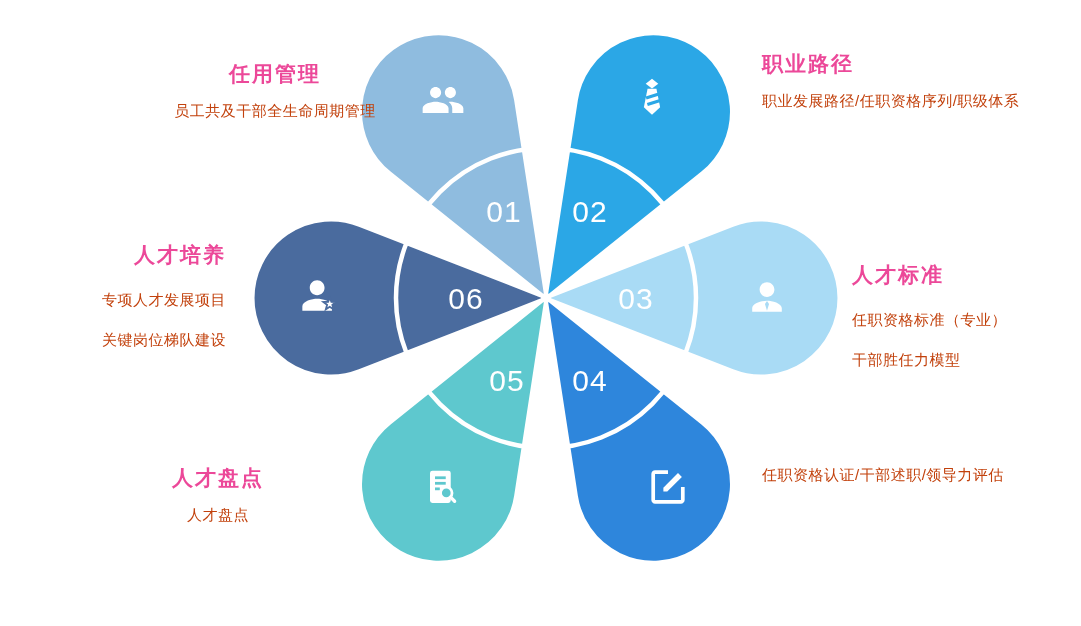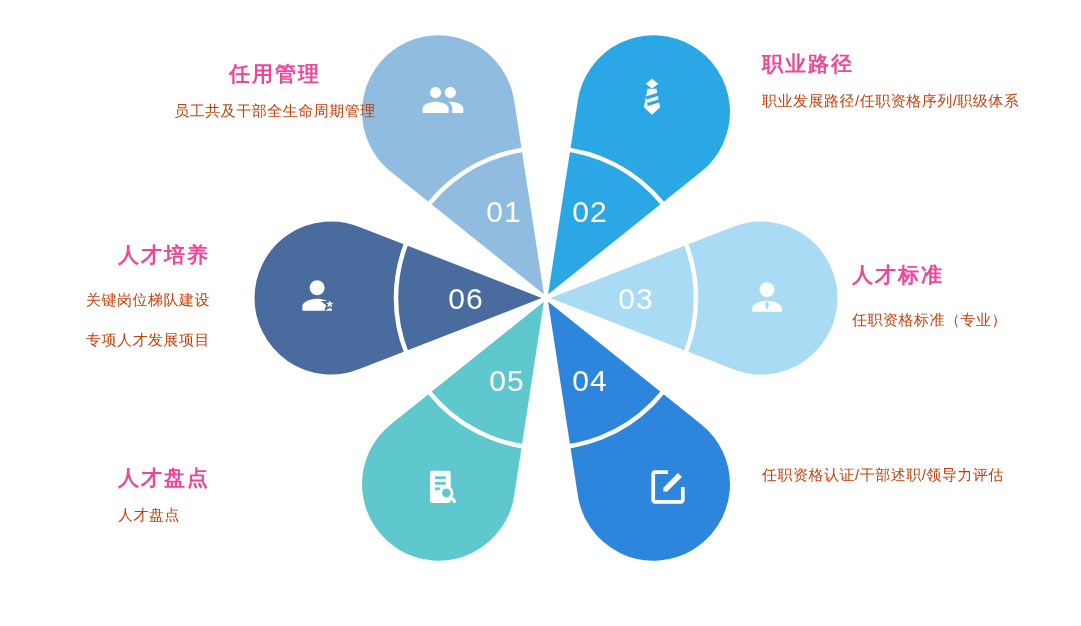--- a/index.html
+++ b/index.html
@@ -27,22 +27,22 @@
     font-size: 15px;
     color: #c2410c;
     letter-spacing: 0.5px;
     line-height: 1.25;
     margin-bottom: 21px;
   }
   .pos-tl { left: 150px; top: 62px;  width: 250px; text-align: center; }
   .pos-tr { left: 762px; top: 52px;  width: 314px; text-align: left; }
   .pos-r  { left: 852px; top: 263px; width: 226px; text-align: left; }
   .pos-br { left: 762px; top: 466px; width: 318px; text-align: left; }
-  .pos-bl { left: 118px; top: 466px; width: 200px; text-align: left; }
-  .pos-l  { left: 28px;  top: 243px; width: 182px; text-align: right; }
+  .pos-bl { left: 118px; top: 466px; width: 200px; text-align: center; }
+  .pos-l  { left: 44px;  top: 243px; width: 182px; text-align: right; }
   .num {
     font-family: "Liberation Sans", "DejaVu Sans", sans-serif;
     font-size: 30px;
     font-weight: 500;
     fill: #ffffff;
     letter-spacing: 1px;
   }
 </style>
 </head>
 <body>
@@ -122,30 +122,31 @@
   </div>
 
   <div class="label-block pos-tr">
     <div class="module-title">职业路径</div>
     <div class="module-desc">职业发展路径/任职资格序列/职级体系</div>
   </div>
 
   <div class="label-block pos-r two-line">
     <div class="module-title">人才标准</div>
     <div class="module-desc">任职资格标准（专业）</div>
+    <div class="module-desc">干部胜任力模型</div>
   </div>
 
   <div class="label-block pos-br two-line">
     <div class="module-desc">任职资格认证/干部述职/领导力评估</div>
   </div>
 
   <div class="label-block pos-bl">
     <div class="module-title">人才盘点</div>
     <div class="module-desc">人才盘点</div>
   </div>
 
   <div class="label-block pos-l two-line">
     <div class="module-title">人才培养</div>
+    <div class="module-desc">专项人才发展项目</div>
     <div class="module-desc">关键岗位梯队建设</div>
-    <div class="module-desc">专项人才发展项目</div>
   </div>
 
 </div>
 
 </body></html>

